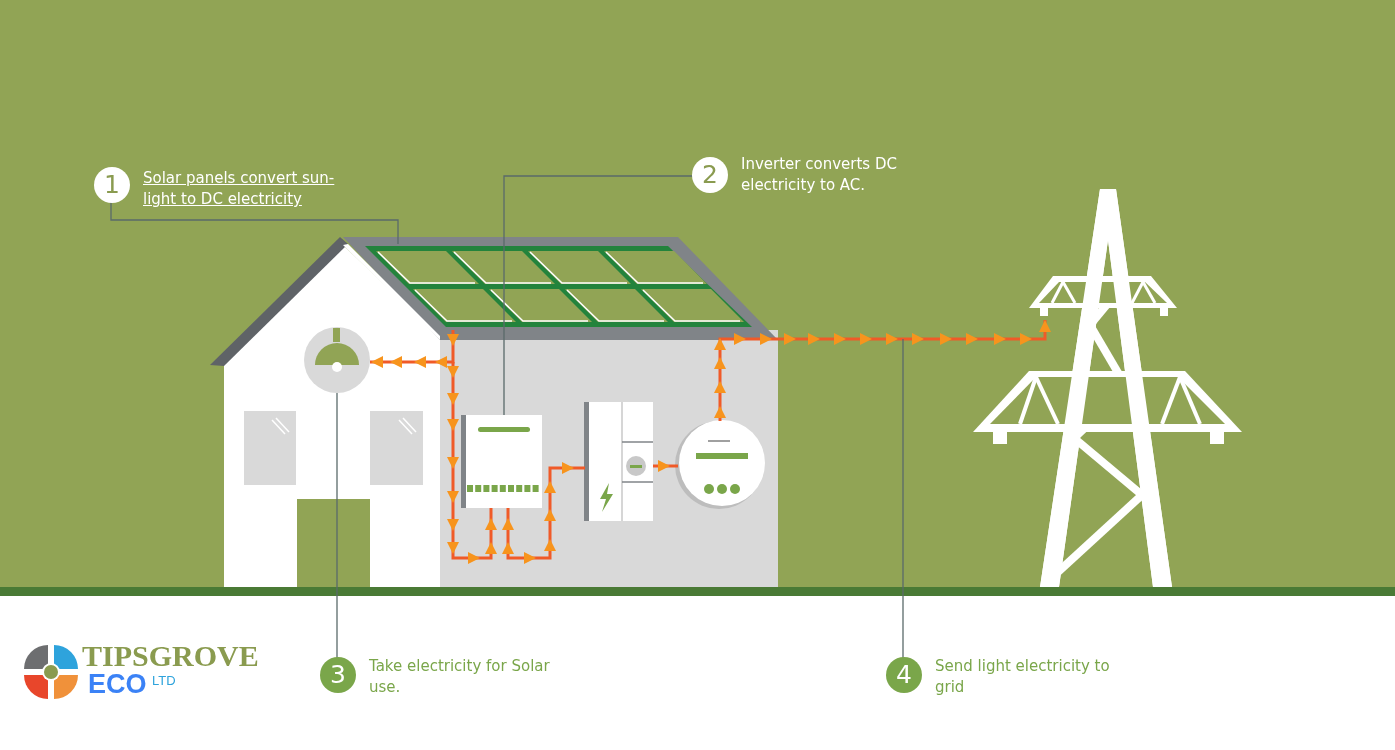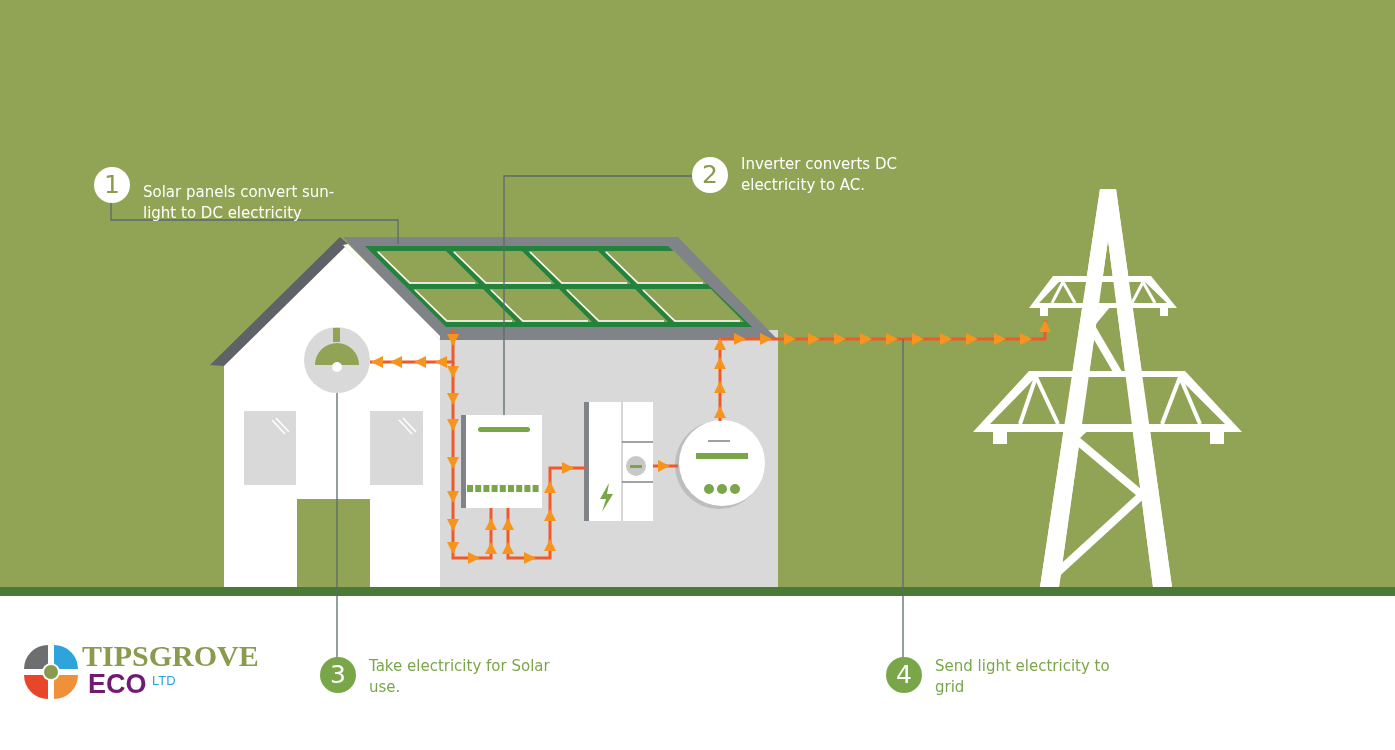--- a/index.html
+++ b/index.html
@@ -5,21 +5,21 @@
   html, body { margin: 0; padding: 0; }
   body { width: 1395px; height: 750px; overflow: hidden; background: #ffffff; position: relative; font-family: "DejaVu Sans", sans-serif; }
   #scene { position: absolute; left: 0; top: 0; width: 1395px; height: 750px; }
   .callout { position: absolute; font-size: 15px; line-height: 21px; }
   .callout.light { color: #ffffff; }
   .callout.dark { color: #7aa64a; }
   .badge { position: absolute; width: 36px; height: 36px; border-radius: 50%; text-align: center; line-height: 36px; font-size: 25px; font-family: "DejaVu Sans", sans-serif; }
   .badge.light { background: #ffffff; color: #8a9b50; }
   .badge.dark { background: #7aa64a; color: #ffffff; }
   .logo-text-main { position: absolute; left: 82px; top: 639px; font-family: Liberation Serif, serif; font-weight: bold; font-size: 30px; color: #8a9b4f; letter-spacing: 0px; }
-  .logo-text-eco { position: absolute; left: 88px; top: 669px; font-family: "Liberation Sans", sans-serif; font-weight: bold; font-size: 27px; color: #701a75; }
+  .logo-text-eco { position: absolute; left: 88px; top: 669px; font-family: "Liberation Sans", sans-serif; font-weight: bold; font-size: 27px; color: #3b82f6; }
   .logo-text-ltd { position: absolute; left: 152px; top: 673px; font-family: "Liberation Sans", sans-serif; font-size: 13px; color: #2ea3dc; }
 </style>
 </head>
 <body>
 
 <svg id="scene" viewBox="0 0 1395 750" xmlns="http://www.w3.org/2000/svg">
   <defs>
     <marker id="arr" viewBox="0 0 10 10" refX="5" refY="5" markerWidth="4" markerHeight="4" orient="auto">
       <path d="M0,0 L10,5 L0,10 z" fill="#f7941d"></path>
     </marker>
@@ -212,21 +212,21 @@
     <path d="M-3,-3 L-3,-27 A24,24 0 0 0 -27,-3 Z" fill="#6d6e70"></path>
     <path d="M3,-3 L3,-27 A24,24 0 0 1 27,-3 Z" fill="#2ea3dc"></path>
     <path d="M-3,3 L-27,3 A24,24 0 0 0 -3,27 Z" fill="#e8462b"></path>
     <path d="M3,3 L27,3 A24,24 0 0 1 3,27 Z" fill="#f0913a"></path>
     <circle r="9" fill="#ffffff"></circle>
     <circle r="7" fill="#8a9b4f"></circle>
   </g>
 </svg>
 
 <div class="badge light" style="left:94px;top:167px;">1</div>
-<div class="callout light" style="left:143px;top:182px;">
+<div class="callout light" style="left:143px;top:168px;text-decoration:underline;">
   <div>Solar panels convert sun-</div>
   <div>light to DC electricity</div>
 </div>
 
 <div class="badge light" style="left:692px;top:157px;">2</div>
 <div class="callout light" style="left:741px;top:154px;">
   <div>Inverter converts DC</div>
   <div>electricity to AC.</div>
 </div>
 

